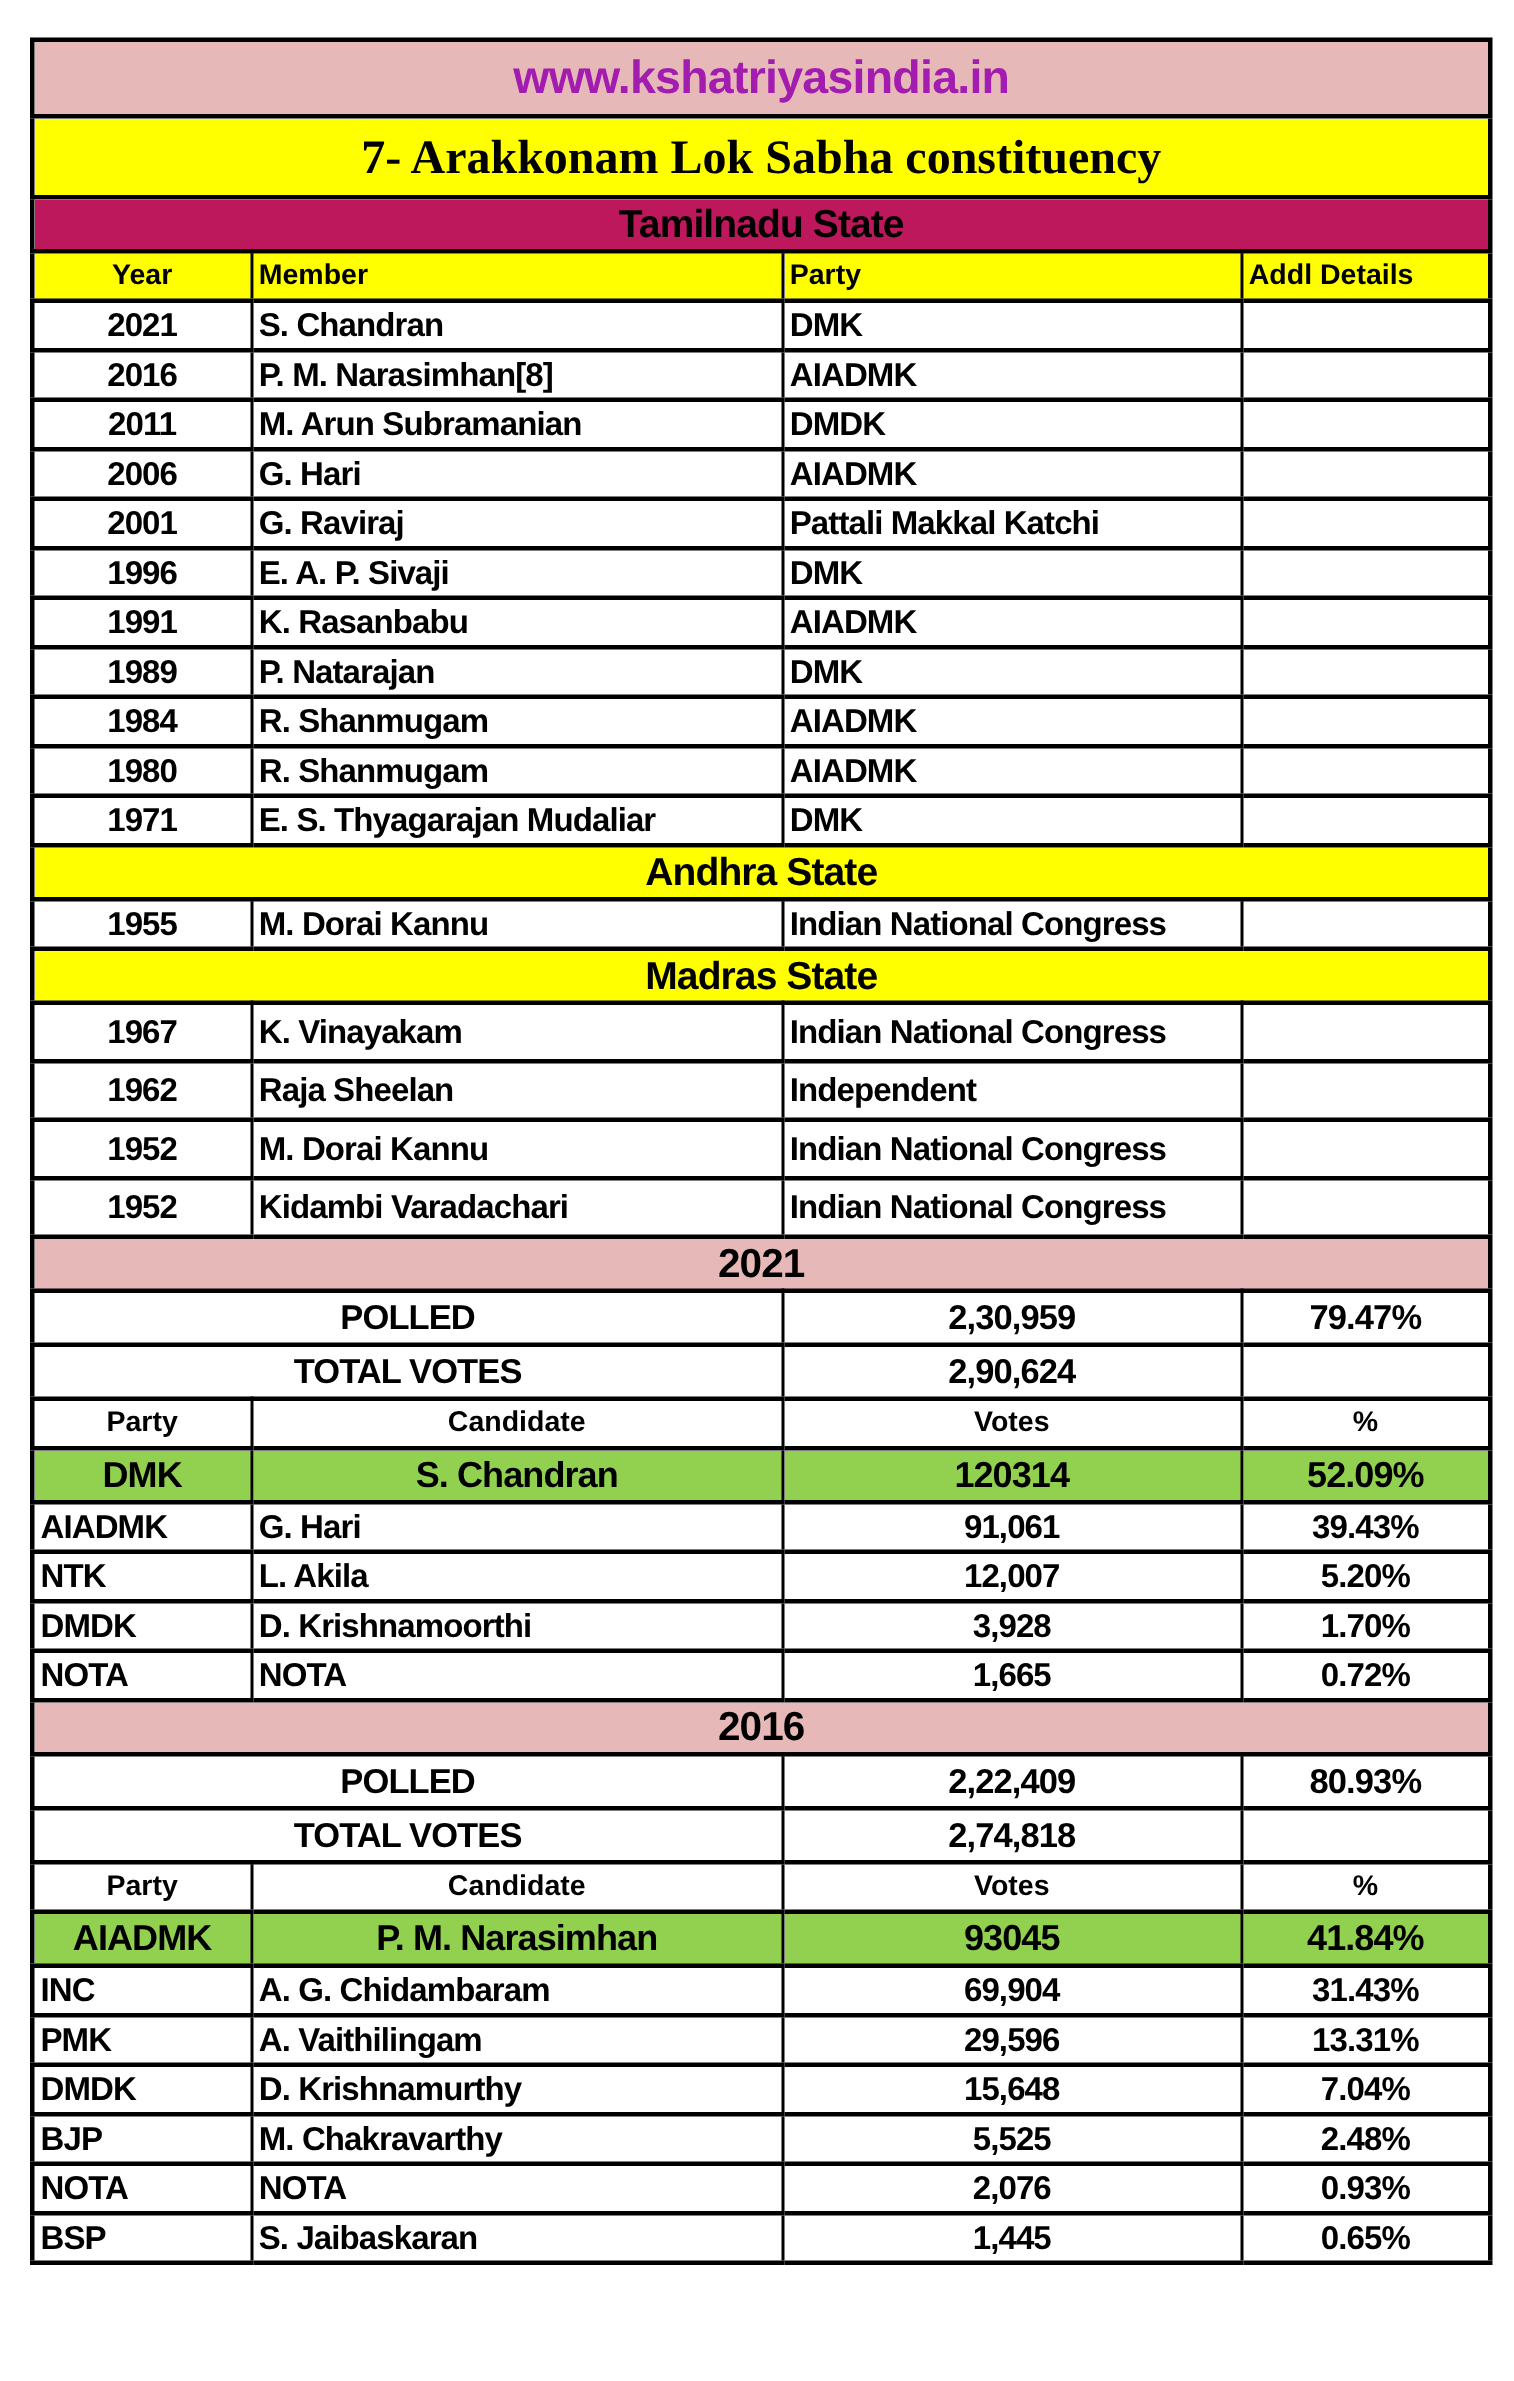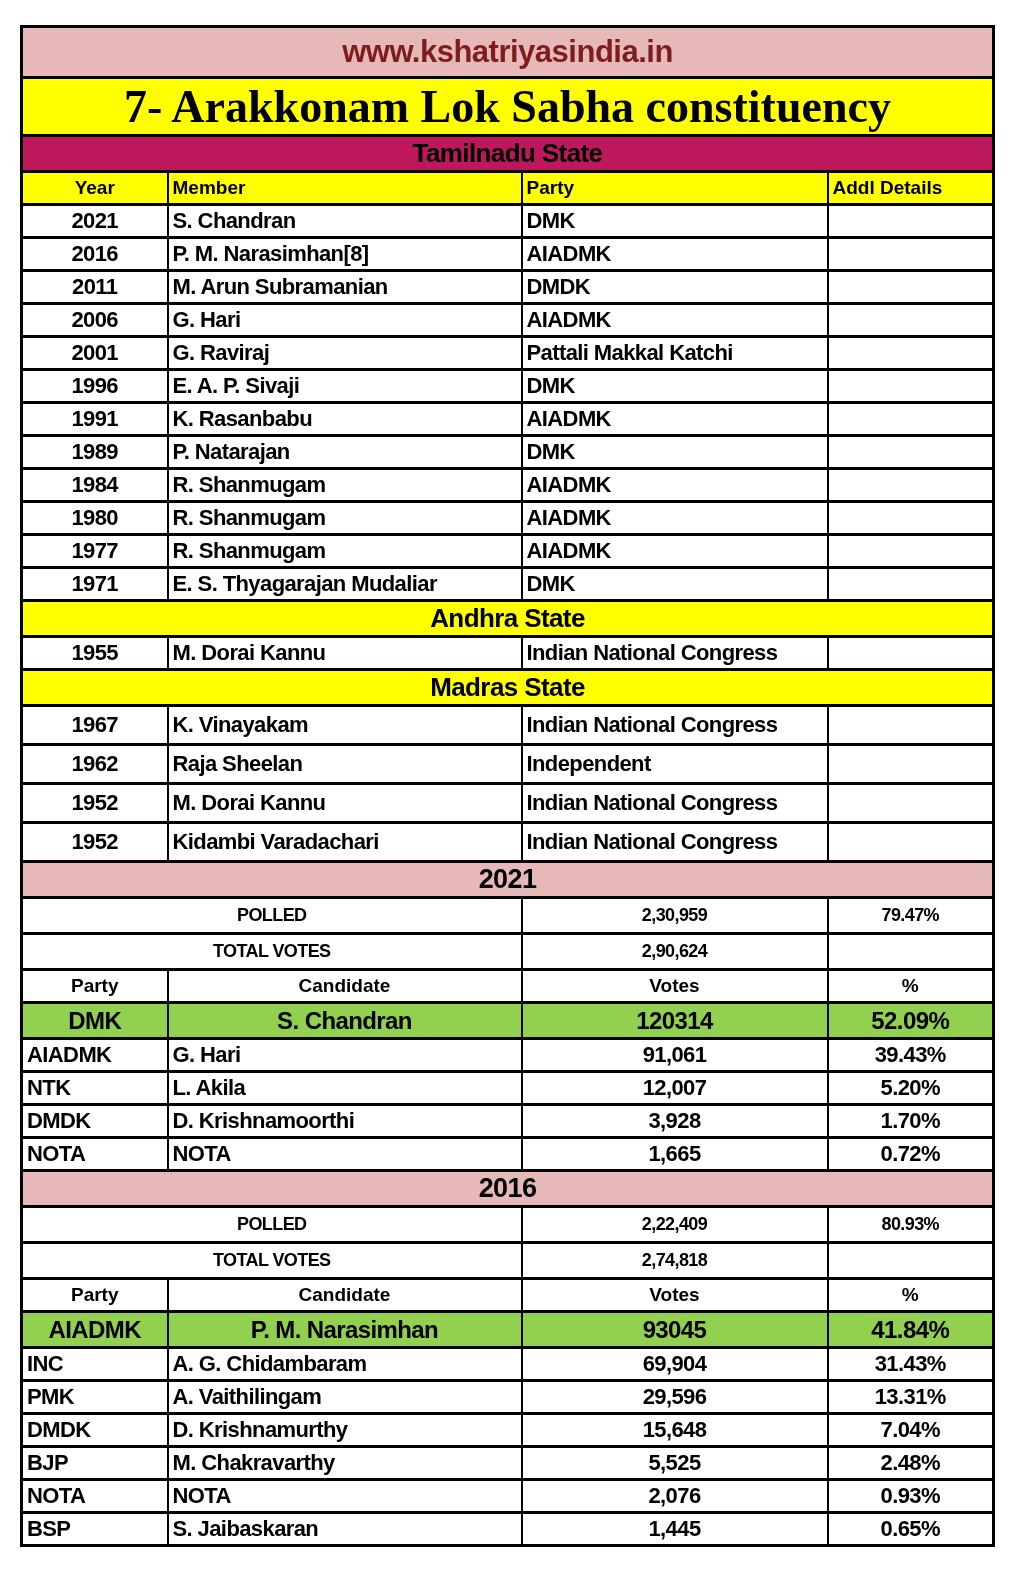--- a/index.html
+++ b/index.html
@@ -11,29 +11,29 @@
   col.c-addl{width:166px}
   td{border:2px solid #000;border-top-width:3px;border-bottom-width:3px;
      padding:1px 4px;font-weight:700;color:#000;overflow:hidden;white-space:nowrap;}
   .bg-yellow{background:#ffff00}
   .bg-green{background:#92d050}
   .bg-pink{background:#e6b9b8}
   .bg-white{background:#be185d}
   .ac{text-align:center}
   .al{text-align:left}
   .cond{letter-spacing:-0.6px}
-  .r-url td{height:46px;font-size:31px;text-align:center;color:#7f1d1d;letter-spacing:-0.5px;}
-  .r-title td{height:49px;font-size:46px;text-align:center;
+  .r-url td{height:46px;font-size:31px;text-align:center;color:#a21caf;letter-spacing:-0.5px;}
+  .r-title td{height:49px;font-size:32px;text-align:center;
      font-family:"Liberation Serif",serif;font-weight:700;}
   .r-state td{height:31px;font-size:26px;text-align:center;letter-spacing:-0.6px;}
   .r-colhead td{height:28px;font-size:19px;}
   .r-data td{height:28px;font-size:22px;}
   .r-data-tall td{height:34px;}
   .r-eyear td{height:30px;font-size:27px;text-align:center;letter-spacing:-0.6px;}
-  .r-summary td{height:31px;font-size:18px;text-align:center;letter-spacing:-0.6px;}
+  .r-summary td{height:31px;font-size:23px;text-align:center;letter-spacing:-0.6px;}
   .r-winner td{height:31px;font-size:24px;text-align:center;letter-spacing:-0.6px;}
 </style>
 </head>
 <body>
 
 <table>
   <colgroup>
     <col class="c-year">
       <col class="c-member">
       <col class="c-party">
@@ -111,26 +111,20 @@
         <td class="al">AIADMK</td>
         <td class=""></td>
       </tr>
       <tr class="r-data cond">
         <td class="ac">1980</td>
         <td class="al">R. Shanmugam</td>
         <td class="al">AIADMK</td>
         <td class=""></td>
       </tr>
       <tr class="r-data cond">
-        <td class="ac">1977</td>
-        <td class="al">R. Shanmugam</td>
-        <td class="al">AIADMK</td>
-        <td class=""></td>
-      </tr>
-      <tr class="r-data cond">
         <td class="ac">1971</td>
         <td class="al">E. S. Thyagarajan Mudaliar</td>
         <td class="al">DMK</td>
         <td class=""></td>
       </tr>
       <tr class="r-state bg-yellow">
         <td class="" colspan="4">Andhra State</td>
       </tr>
       <tr class="r-data cond">
         <td class="ac">1955</td>

